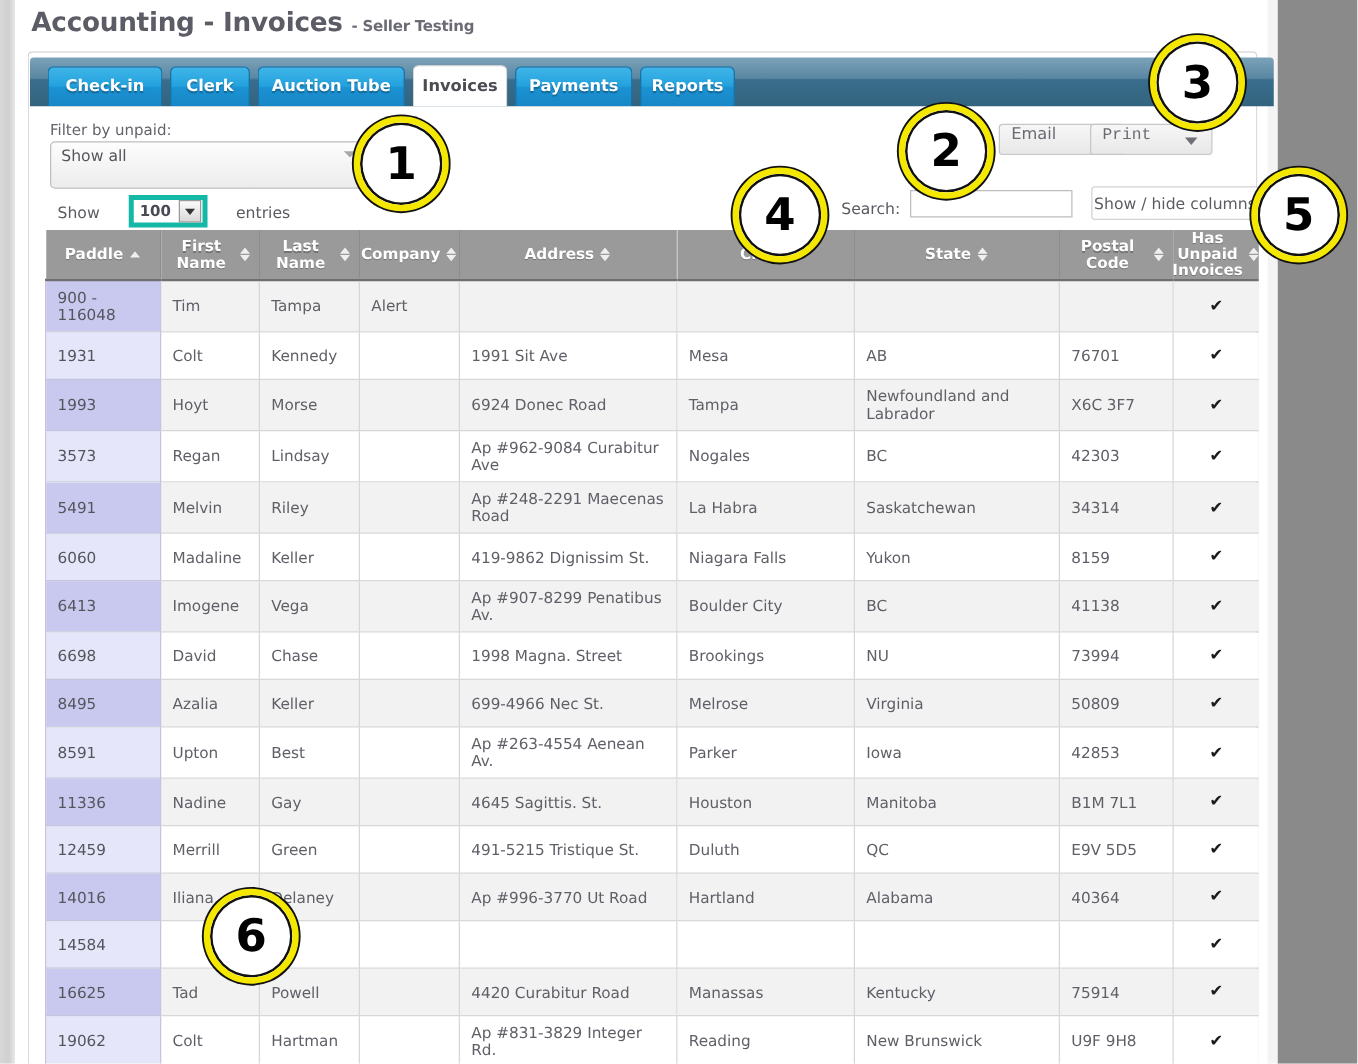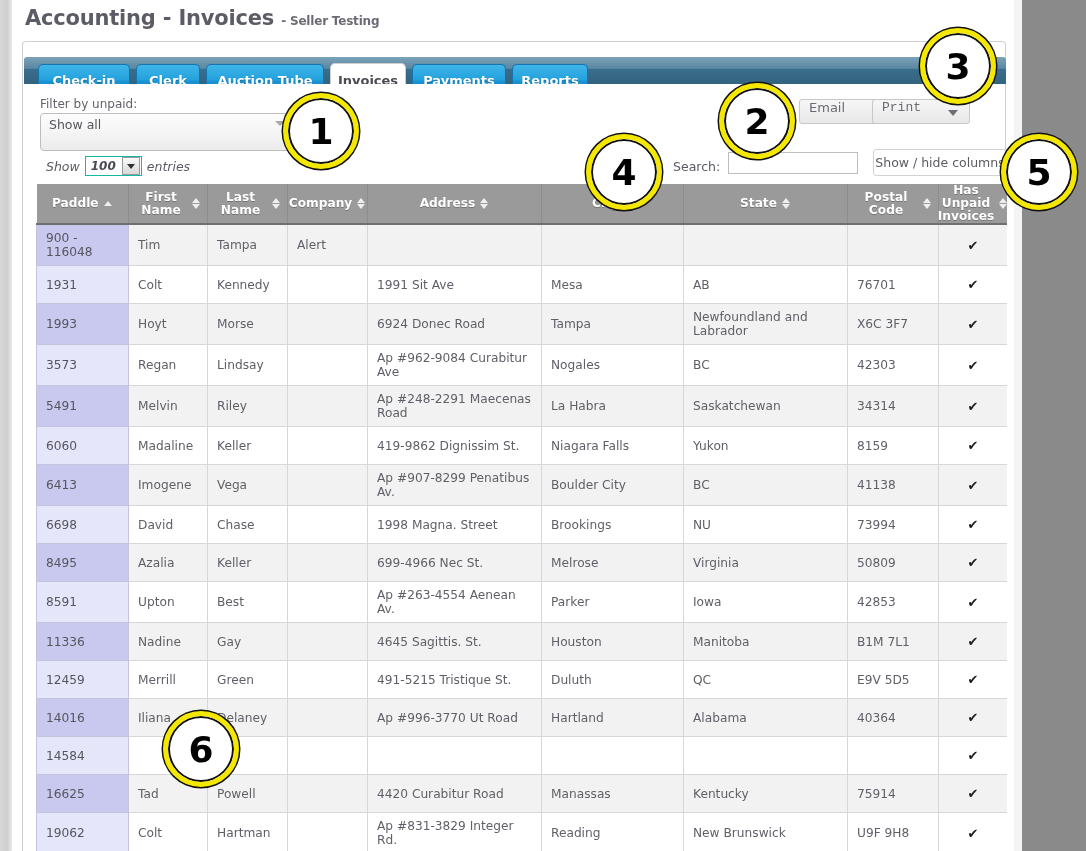--- a/index.html
+++ b/index.html
@@ -20,45 +20,45 @@
   #title{position:absolute;left:13px;top:6px;font-size:21px;color:#5c5c66;
      font-weight:bold;letter-spacing:-.2px;white-space:nowrap;}
   #title .sub{font-size:12px;font-weight:bold;color:#6b6b75;}
 
   
   #panel{position:absolute;left:10px;top:41px;width:984px;height:810px;
      border:1px solid #cfcfcf;border-bottom:none;border-radius:4px 4px 0 0;
      background:#fff;box-sizing:border-box;}
 
   
-  #tabstrip{position:absolute;left:1px;top:15px;width:982px;height:27px;
+  #tabstrip{position:absolute;left:1px;top:4px;width:982px;height:39px;
      background:linear-gradient(to bottom,#7ba2b8 0%,#5b87a3 42%,#396d8c 46%,#33647f 100%);
-     border-radius:3px 3px 0 0;overflow:hidden;}
+     border-radius:3px 3px 0 0;overflow:hidden;padding-left:13px;}
   .tab{position:absolute;top:7px;height:32px;box-sizing:border-box;
      border-radius:5px 5px 0 0;color:#fff;font-size:13px;font-weight:bold;
      display:flex;align-items:center;justify-content:center;
      background:linear-gradient(to bottom,#3fb5e8 0%,#23a1dd 48%,#1b92d2 52%,#1786c6 100%);
      border:1px solid #1573ad;border-bottom:none;
      text-shadow:0 1px 1px rgba(0,0,0,.3);cursor:pointer;}
   .tab.active{background:#ffffff;color:#4b4b52;border:1px solid #cfcfcf;
      border-bottom:none;text-shadow:none;top:6px;height:34px;}
 
   
   #filter-label{position:absolute;left:28px;top:97px;font-size:12px;color:#63636b;}
   #filter-select{position:absolute;left:28px;top:113px;width:253px;height:38px;
      box-sizing:border-box;border:1px solid #bdbdbd;border-radius:4px;
      background:linear-gradient(to bottom,#fdfdfd,#ececec);
      font-size:12.5px;color:#55555c;padding:3px 8px;cursor:pointer;}
   #filter-caret{position:absolute;left:263px;top:121px;width:0;height:0;
      border-left:5px solid transparent;border-right:5px solid transparent;
      border-top:5px solid #a9a9a9;}
 
   #show-entries{position:absolute;left:34px;top:156px;font-size:12.5px;color:#5a5a62;
-     display:flex;align-items:center;gap:5px;font-style:italic;}
-  #entries-box{border:1px solid #14b8a6;background:#fff;height:18px;
+     display:flex;align-items:center;gap:23px;}
+  #entries-box{border:4px solid #14b8a6;background:#fff;height:18px;
      display:flex;align-items:center;font-size:12px;color:#3a3a42;}
   #entries-val{padding:0 5px;font-weight:bold;color:#4a4a55;}
   #entries-btn{width:16px;height:16px;margin:0 1px;border:1px solid #9a9a9a;
      background:linear-gradient(to bottom,#fafafa,#d9d9d9);
      display:flex;align-items:center;justify-content:center;cursor:pointer;}
   #entries-btn i{display:block;width:0;height:0;border-left:4px solid transparent;
      border-right:4px solid transparent;border-top:5px solid #333;}
 
   .dd-btn{position:absolute;top:99px;height:25px;box-sizing:border-box;
      border:1px solid #c7c7c7;border-radius:3px;

